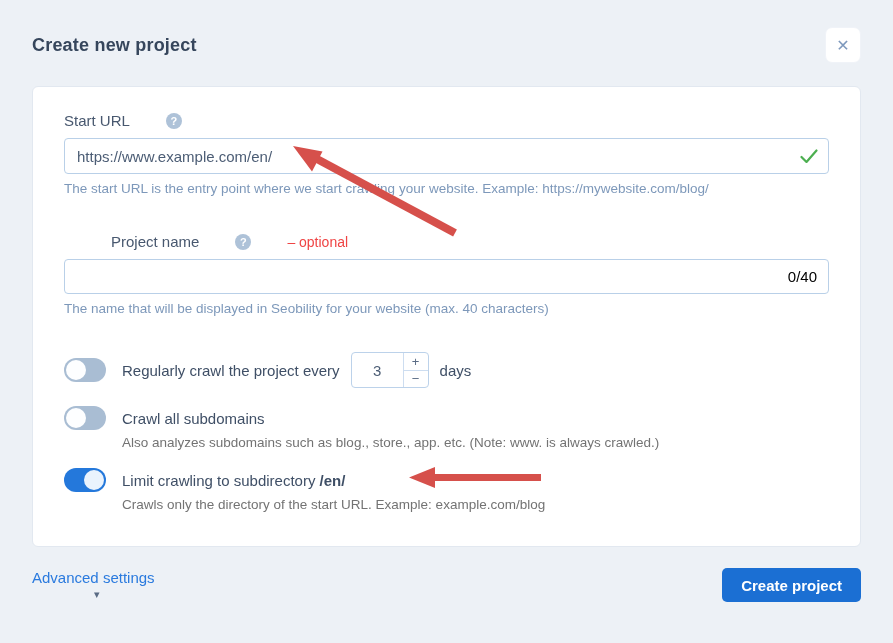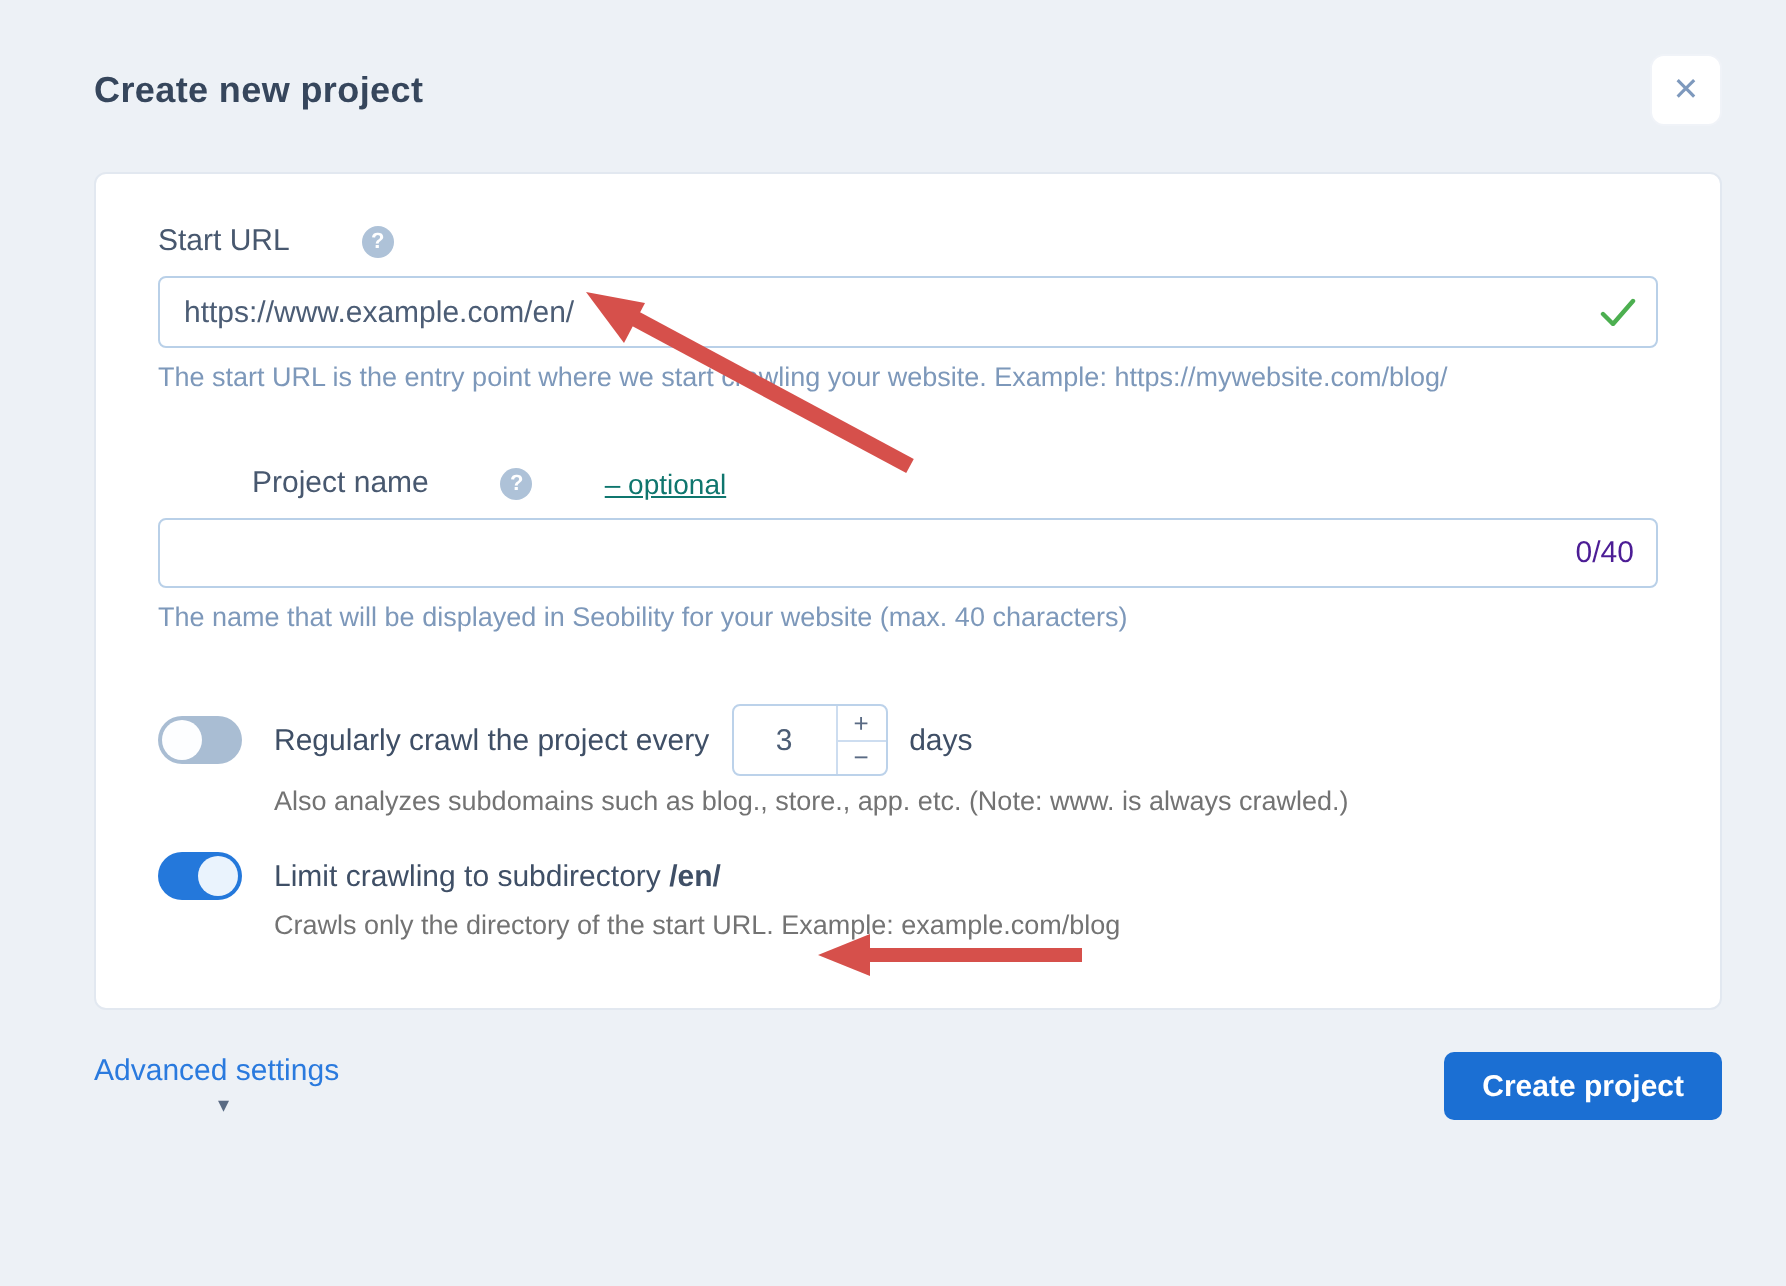--- a/index.html
+++ b/index.html
@@ -1,21 +1,21 @@
 <!DOCTYPE html>
 <html><head>
 <meta charset="utf-8">
 <style>
   * { margin:0; padding:0; box-sizing:border-box; }
   html,body { background:#edf1f6; }
   .page {
     width:893px; height:624px; position:relative;
     background:#edf1f6;
     font-family:"Liberation Sans", sans-serif;
-    color:#3f4f66; overflow:hidden;padding-left:15px;
+    color:#3f4f66; overflow:hidden;
   }
   
   .modal-header {
     display:flex; justify-content:space-between; align-items:center;
     padding:27px 32px 0 32px;
   }
   .modal-title { font-size:18px; font-weight:700; color:#36465c; letter-spacing:.2px; }
   .close-btn {
     width:36px; height:36px; background:#ffffff; border:1px solid #f0f3f8;
     border-radius:7px; display:flex; align-items:center; justify-content:center;
@@ -29,34 +29,34 @@
     border-radius:6px;
     padding:25px 31px 34px 31px;
   }
   .field-label { font-size:15px; color:#48586f; display:flex; align-items:center;gap:29px; }
   .help-icon {
     display:inline-flex; align-items:center; justify-content:center;
     width:16px; height:16px; border-radius:50%;
     background:#aec2d8; color:#ffffff; font-size:11px; font-weight:700;
     margin-left:7px; flex:none;
   }
-  .optional-note { color:#0f766e; font-size:14px; margin-left:7px;text-decoration:underline; }
+  .optional-note { color:#ef4444; font-size:14px; margin-left:7px; }
   .input-wrap { position:relative; margin-top:9px; }
   .text-input {
     width:100%; height:36px;
     border:1px solid #b9d0e8; border-radius:4px;
     padding:0 36px 0 12px;
     font-family:"Liberation Sans", sans-serif;
     font-size:15px; color:#4c5d75; background:#ffffff; outline:none;
   }
   .valid-icon { position:absolute; right:11px; top:11px; }
   .char-counter {
     position:absolute; right:12px; top:0; height:35px;
     display:flex; align-items:center;
-    font-size:15px; color:#4c1d95;
+    font-size:15px; color:#000000;
   }
   .helper-text { margin-top:7px; font-size:13.5px; color:#7d98ba; }
   .section-gap { margin-top:37px;margin-left:47px; }
   
   .toggles { margin-top:36px; }
   .toggle-row { display:flex; align-items:center; margin-top:18px; }
   .toggle-row.first { margin-top:0; }
   .toggle {
     width:42px; height:24px; border-radius:12px; position:relative;
     flex:none; cursor:pointer; margin-right:16px;
@@ -146,20 +146,26 @@
         <div class="stepper">
           <div class="stepper-value">3</div>
           <div class="stepper-buttons">
             <div class="stepper-btn plus">+</div>
             <div class="stepper-btn">−</div>
           </div>
         </div>
         <span class="toggle-label">days</span>
       </div>
 
+      <div class="toggle-row">
+        <div class="toggle off">
+          <div class="knob"></div>
+        </div>
+        <span class="toggle-label">Crawl all subdomains</span>
+      </div>
       <div class="toggle-helper">Also analyzes subdomains such as blog., store., app. etc. (Note: www. is always crawled.)</div>
 
       <div class="toggle-row">
         <div class="toggle on">
           <div class="knob"></div>
         </div>
         <span class="toggle-label">
           <span>Limit crawling to subdirectory</span>
           <b>/en/</b>
         </span>

